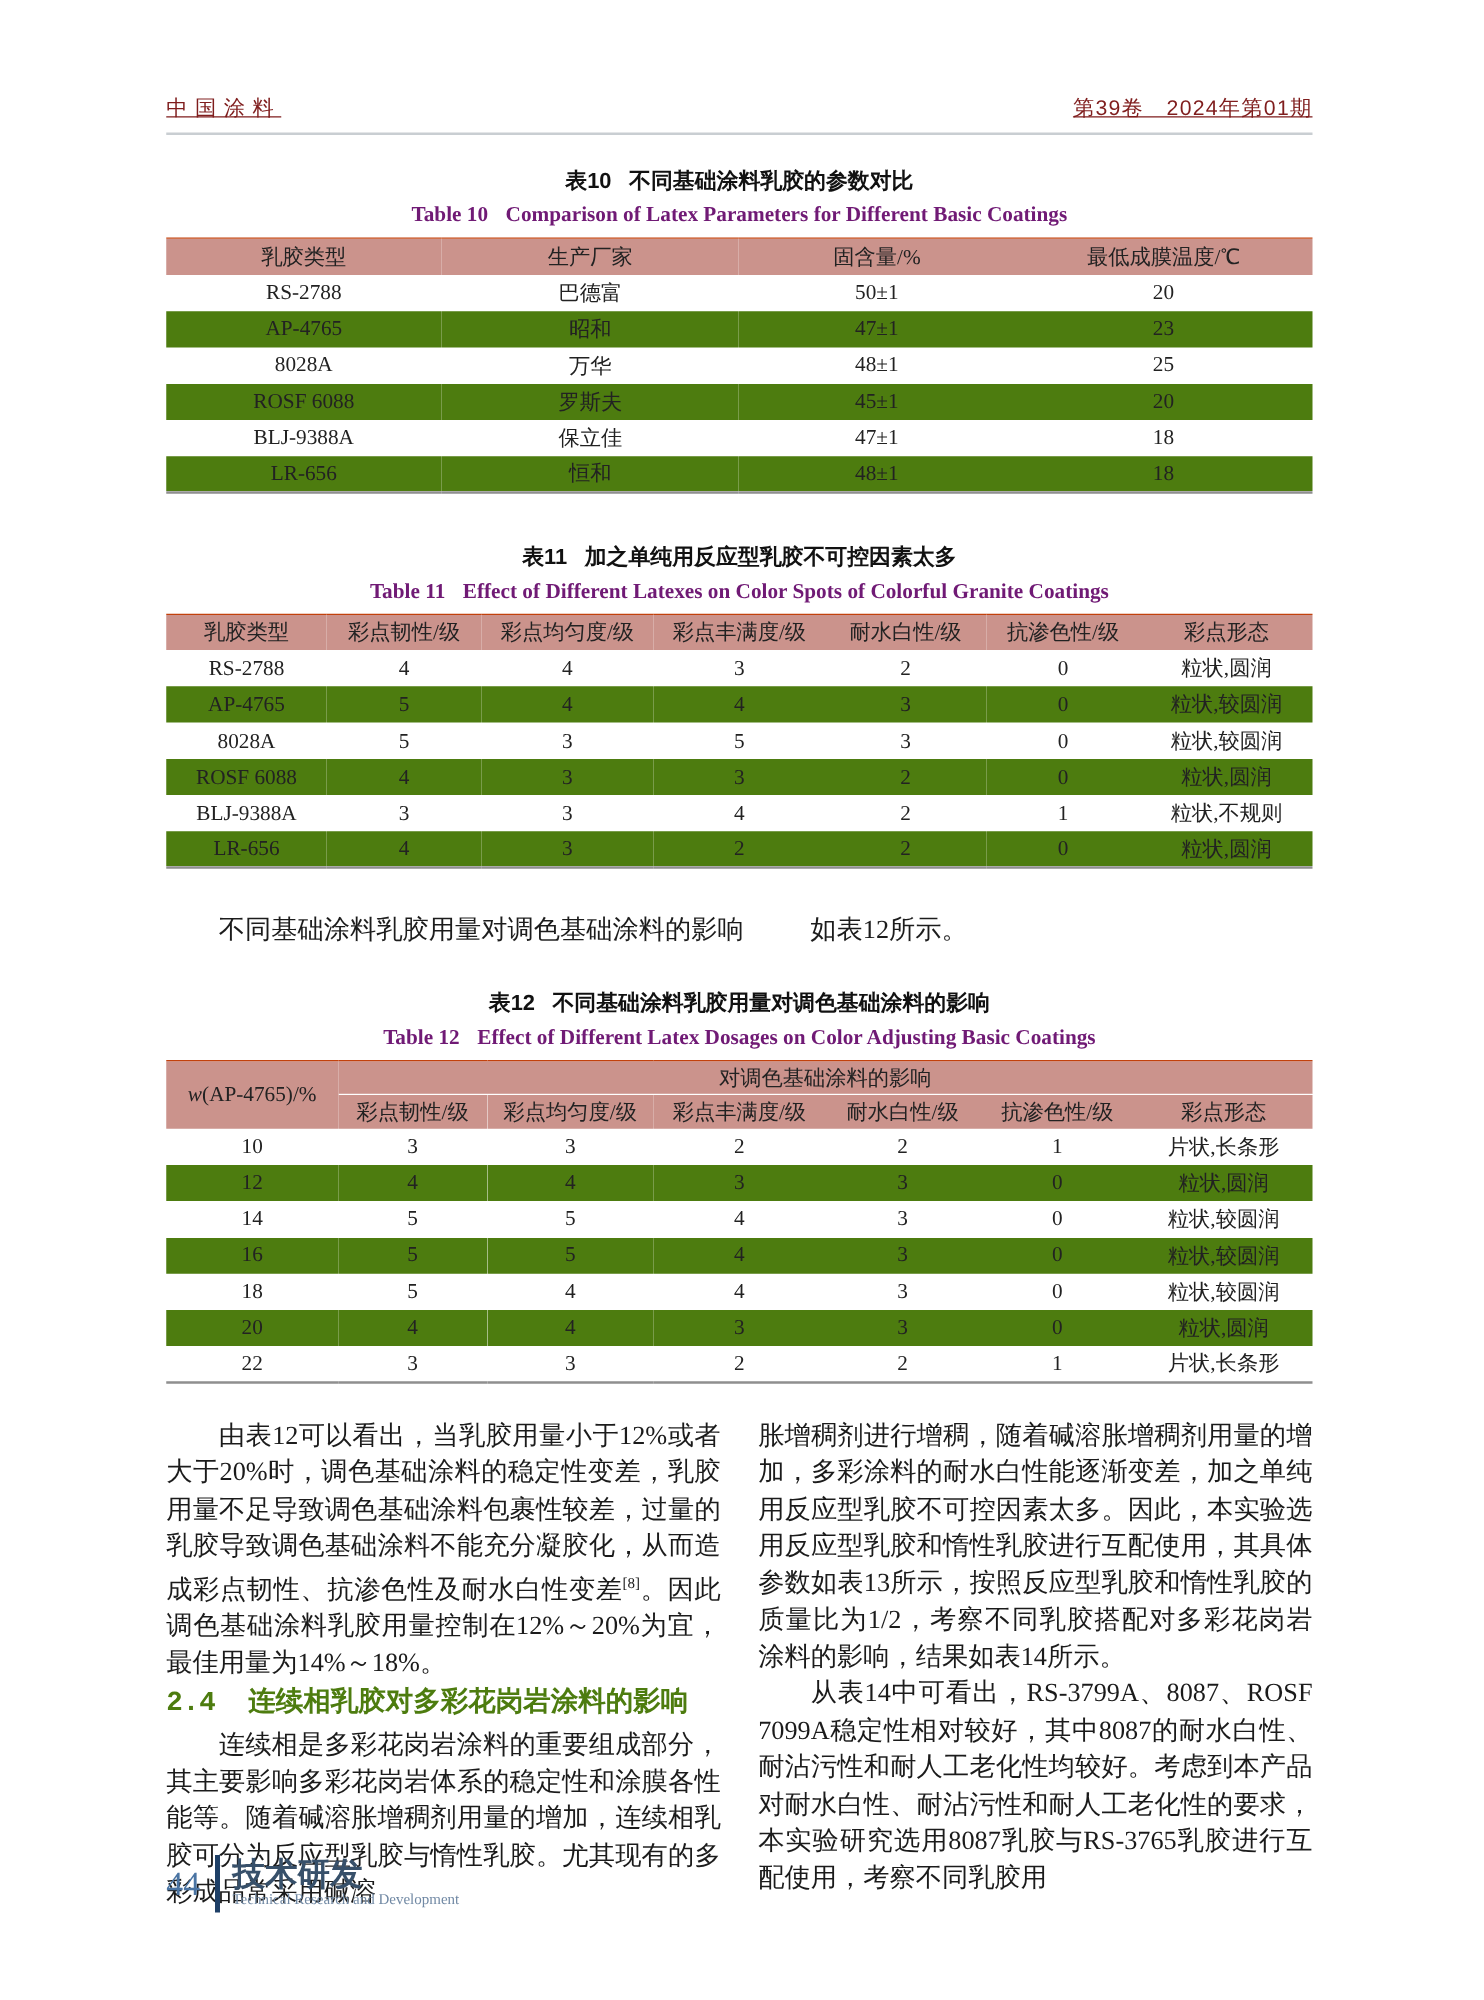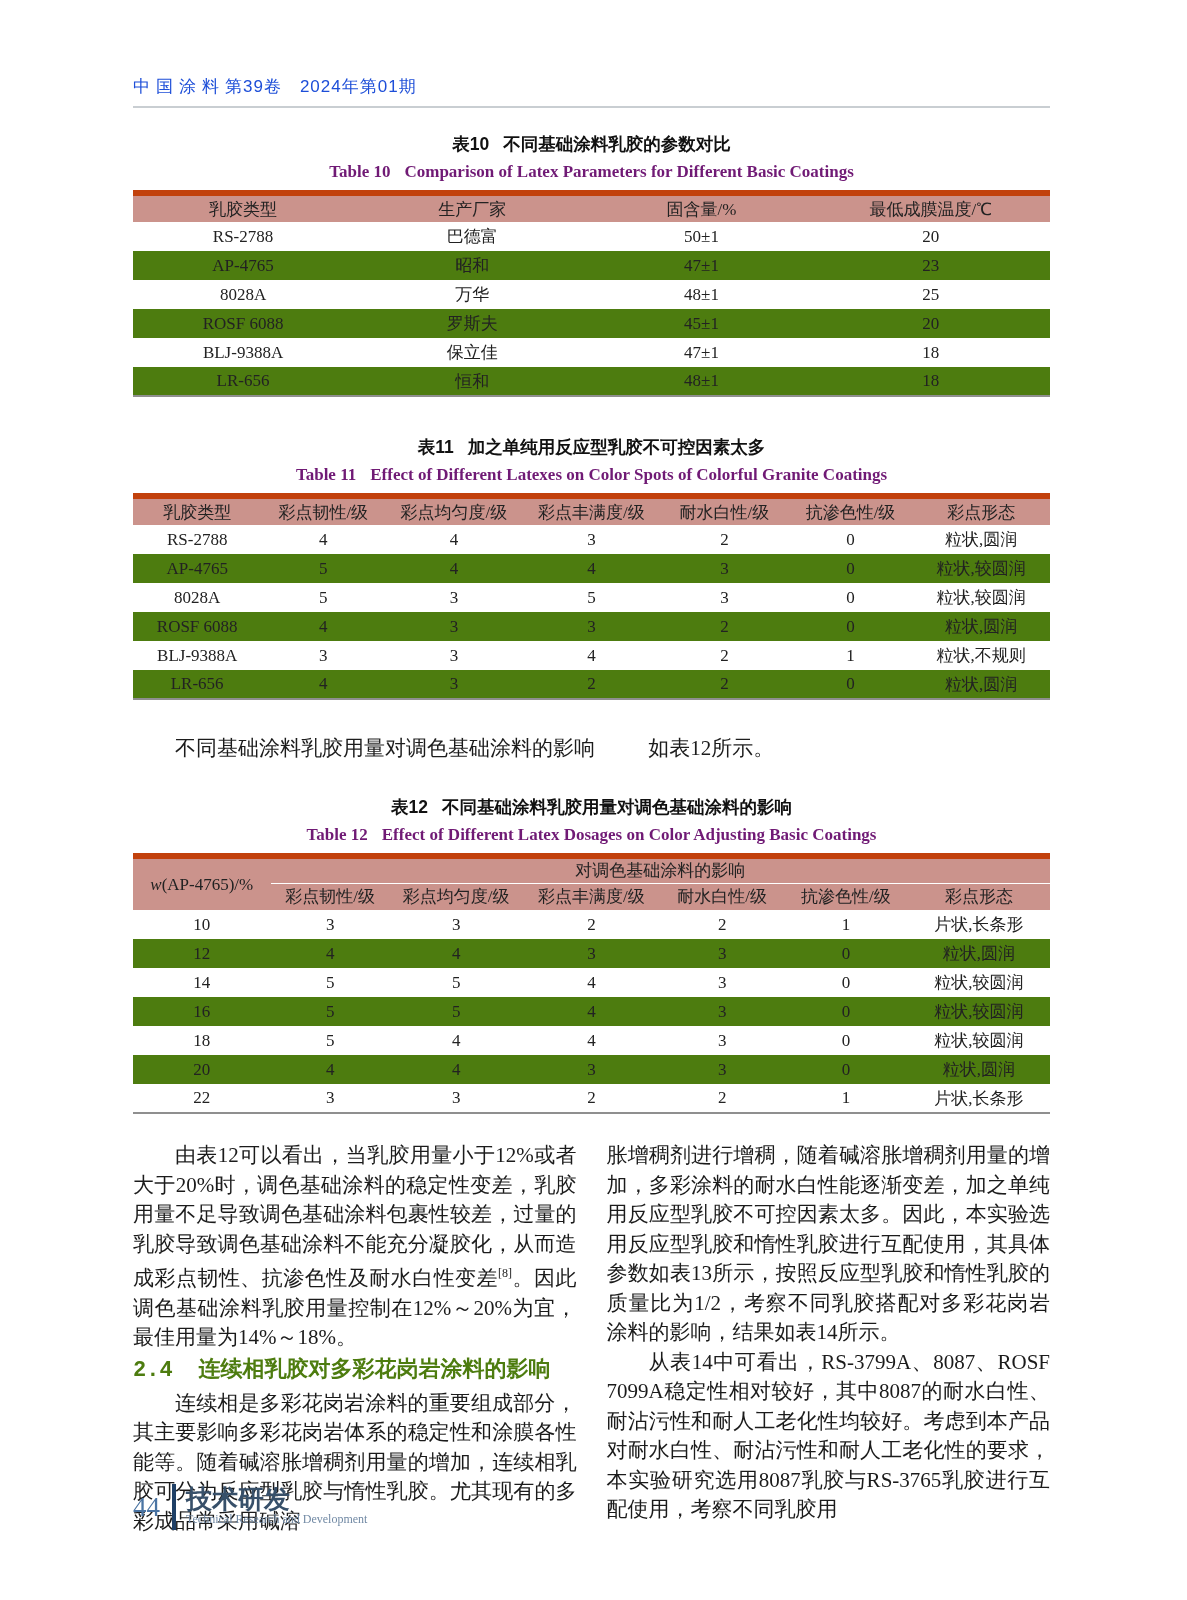--- a/index.html
+++ b/index.html
@@ -5,40 +5,40 @@
   * { margin:0; padding:0; box-sizing:border-box; }
   html,body { background:#ffffff; }
   .page {
     position:relative; width:1187px; height:1600px; margin:0 auto;
     background:#ffffff; overflow:hidden;
     font-family:"Liberation Serif", serif; color:#1c1c1c;
   }
   .content { padding:76px 137px 0 133px; }
 
   
-  .runhead { display:flex; justify-content:flex-start; align-items:flex-end;
-    font-family:"Liberation Sans", sans-serif; font-size:17px; color:#1d4ed8; height:22px; }
+  .runhead { display:flex; justify-content:space-between; align-items:flex-end;
+    font-family:"Liberation Sans", sans-serif; font-size:17px; color:#7f1d1d; height:22px;text-decoration:underline; }
   .runhead .jname { letter-spacing:6px; }
   .runhead .issue { letter-spacing:1px; }
   .runrule { margin-top:8px; border:none; border-top:2px solid #c9ced2; }
 
   
   .tsec { text-align:center; }
   .cap-zh { font-family:"Liberation Sans", sans-serif; font-weight:bold; font-size:17.5px; line-height:24px; color:#111; }
   .cap-zh .cap-label { margin-right:14px;margin-top:16px; }
   .cap-en { font-family:"Liberation Serif", serif; font-weight:bold; font-size:17px; line-height:24px; margin-top:4px; color:#701a75; }
   .cap-en .cap-label { margin-right:14px; }
 
   
   table.tbl { width:100%; border-collapse:collapse; table-layout:fixed;
     font-size:17px; color:#222; border-bottom:2px solid #8f8f8f; margin-top:6px; }
   table.tbl th, table.tbl td { height:29px; text-align:center; font-weight:normal;
     padding:0 3px; overflow:hidden; white-space:nowrap; }
   table.tbl thead th { background:#cb938c; }
-  table.tbl thead tr:first-child th { border-top:6px solid #c2410c; }
+  table.tbl thead tr:first-child th { border-top:1px solid #c2410c; }
   table.tbl tr.alt td { background:#4d7c0f; }
   table.tbl .grp { border-bottom:1.5px solid rgba(255,255,255,.85); }
   .t10 { margin-top:24px; }
   .t11 { margin-top:38px; }
   .t12 { margin-top:32px; }
   .t12 thead th { height:27px; }
 
   
   .between { margin-top:34px; font-size:21px; line-height:29px; }
   .between .b1 { margin-left:42px; }

